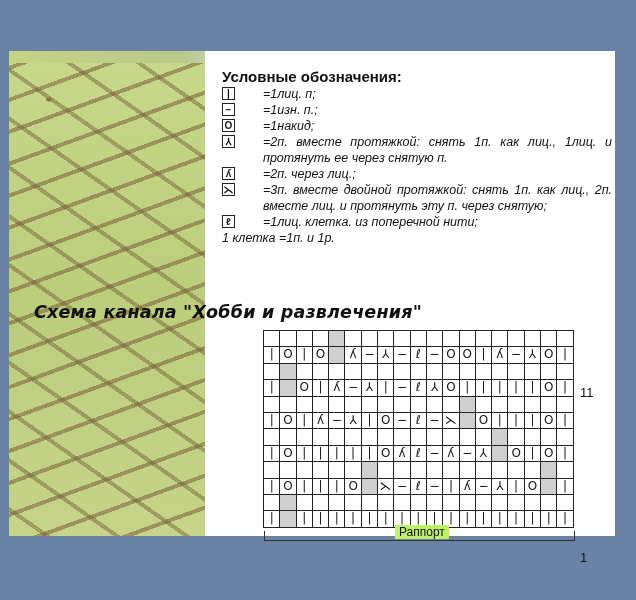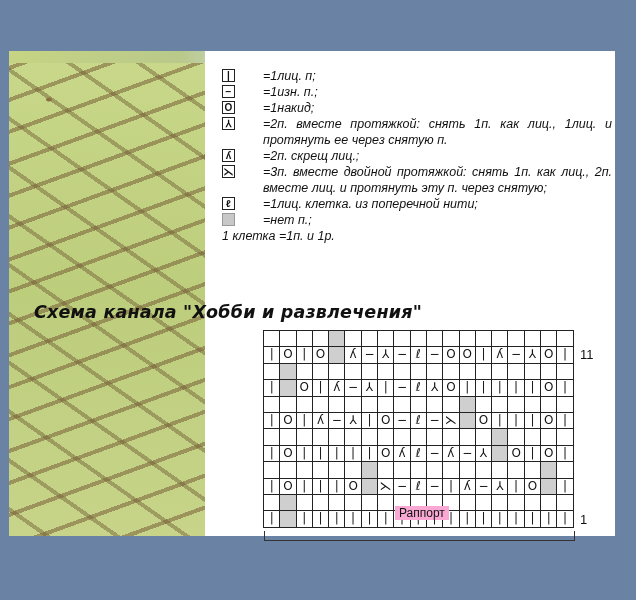--- a/index.html
+++ b/index.html
@@ -43,67 +43,64 @@
     position: absolute; left: 263px; top: 330px;
     display: grid; grid-template-columns: repeat(19, 16.3px); grid-auto-rows: 16.4px;
     border-top: 1.5px solid #222; border-left: 1.5px solid #222;
   }
   .cell {
     border-right: 1.5px solid #222; border-bottom: 1.5px solid #222; box-sizing: border-box;
     font-size: 12px; line-height: 15px; text-align: center; color: #111;
     font-family: "DejaVu Sans", sans-serif;
   }
   .cell.gray { background: #cfcfcf; }
-  .row-num { position: absolute; font-size: 13px; color: #111; }
+  .row-num { position: absolute; font-size: 13px; color: #111; margin-top: 38px; }
   .rapport-bracket {
     position: absolute; left: 264px; top: 531px; width: 309px; height: 9px;
     border-left: 1.5px solid #333; border-right: 1.5px solid #333; border-bottom: 1.5px solid #333;
   }
-  .rapport-label { position: absolute; left: 395px; top: 506px; font-size: 12px; color: #111; background: #f9a8d4; padding: 0 4px; }
+  .rapport-label { position: absolute; left: 395px; top: 525px; font-size: 12px; color: #111; background: #bef264; padding: 0 4px; }
 </style>
 </head>
 <body>
 
 <div class="photo"></div>
 <div class="photo-strip"></div>
 <div class="paper"></div>
 
 <div class="legend">
+  <div class="legend-title">Условные обозначения:</div>
   <div id="legend-items">
       <div class="legend-row">
         <span class="sym">|</span>
         <span class="legend-text">=1лиц. п;</span>
       </div>
       <div class="legend-row">
         <span class="sym">−</span>
         <span class="legend-text">=1изн. п.;</span>
       </div>
       <div class="legend-row">
         <span class="sym">O</span>
         <span class="legend-text">=1накид;</span>
       </div>
       <div class="legend-row">
         <span class="sym">⅄</span>
         <span class="legend-text">=2п. вместе протяжкой: снять 1п. как лиц., 1лиц. и протянуть ее через снятую п.</span>
       </div>
       <div class="legend-row">
         <span class="sym">ʎ</span>
-        <span class="legend-text">=2п. скрещ лиц.;</span>
+        <span class="legend-text">=2п. через лиц.;</span>
       </div>
       <div class="legend-row">
         <span class="sym">⋋</span>
         <span class="legend-text">=3п. вместе двойной протяжкой: снять 1п. как лиц., 2п. вместе лиц. и протянуть эту п. через снятую;</span>
       </div>
       <div class="legend-row">
         <span class="sym">ℓ</span>
         <span class="legend-text">=1лиц. клетка. из поперечной нити;</span>
-      </div>
-      <div class="legend-row">
-        <span class="sym gray"></span>
-        <span class="legend-text">=нет п.;</span>
       </div>
     </div>
   <div class="legend-row">1 клетка =1п. и 1р.</div>
 </div>
 
 <div class="caption">Схема канала "Хобби и развлечения"</div>
 
 <div class="grid" id="grid">
     <div class="cell"></div>
     <div class="cell"></div>

